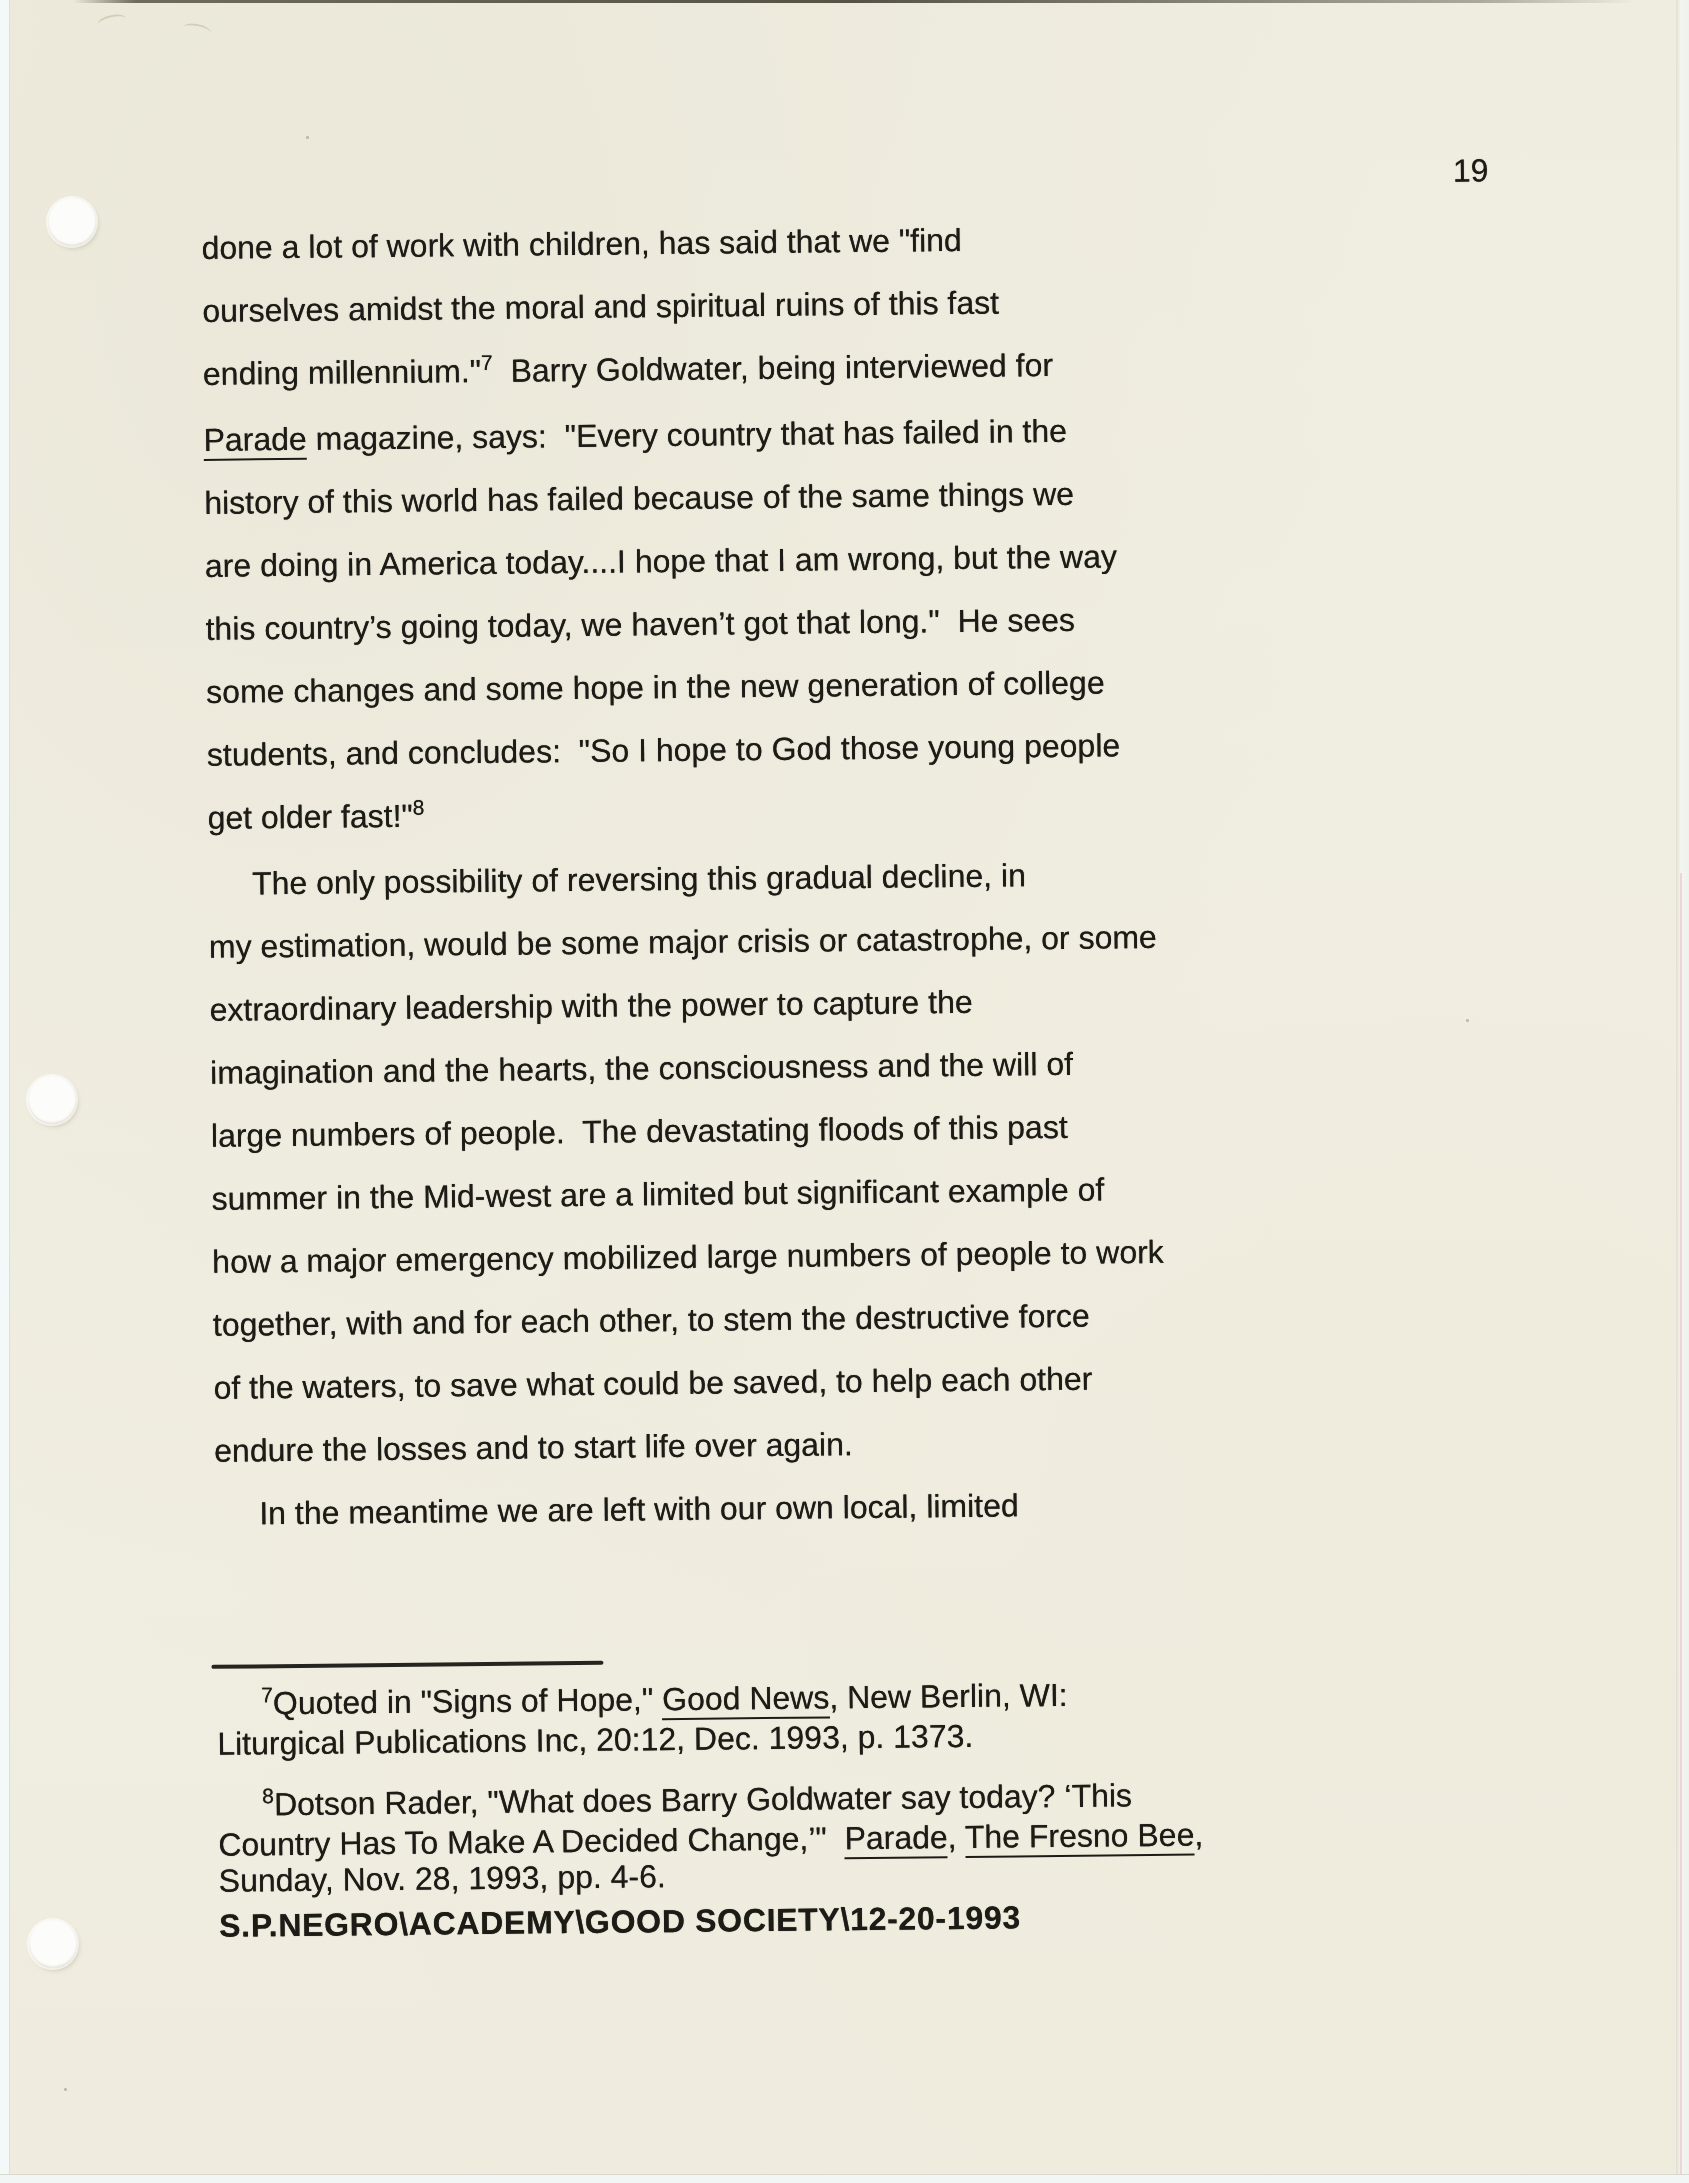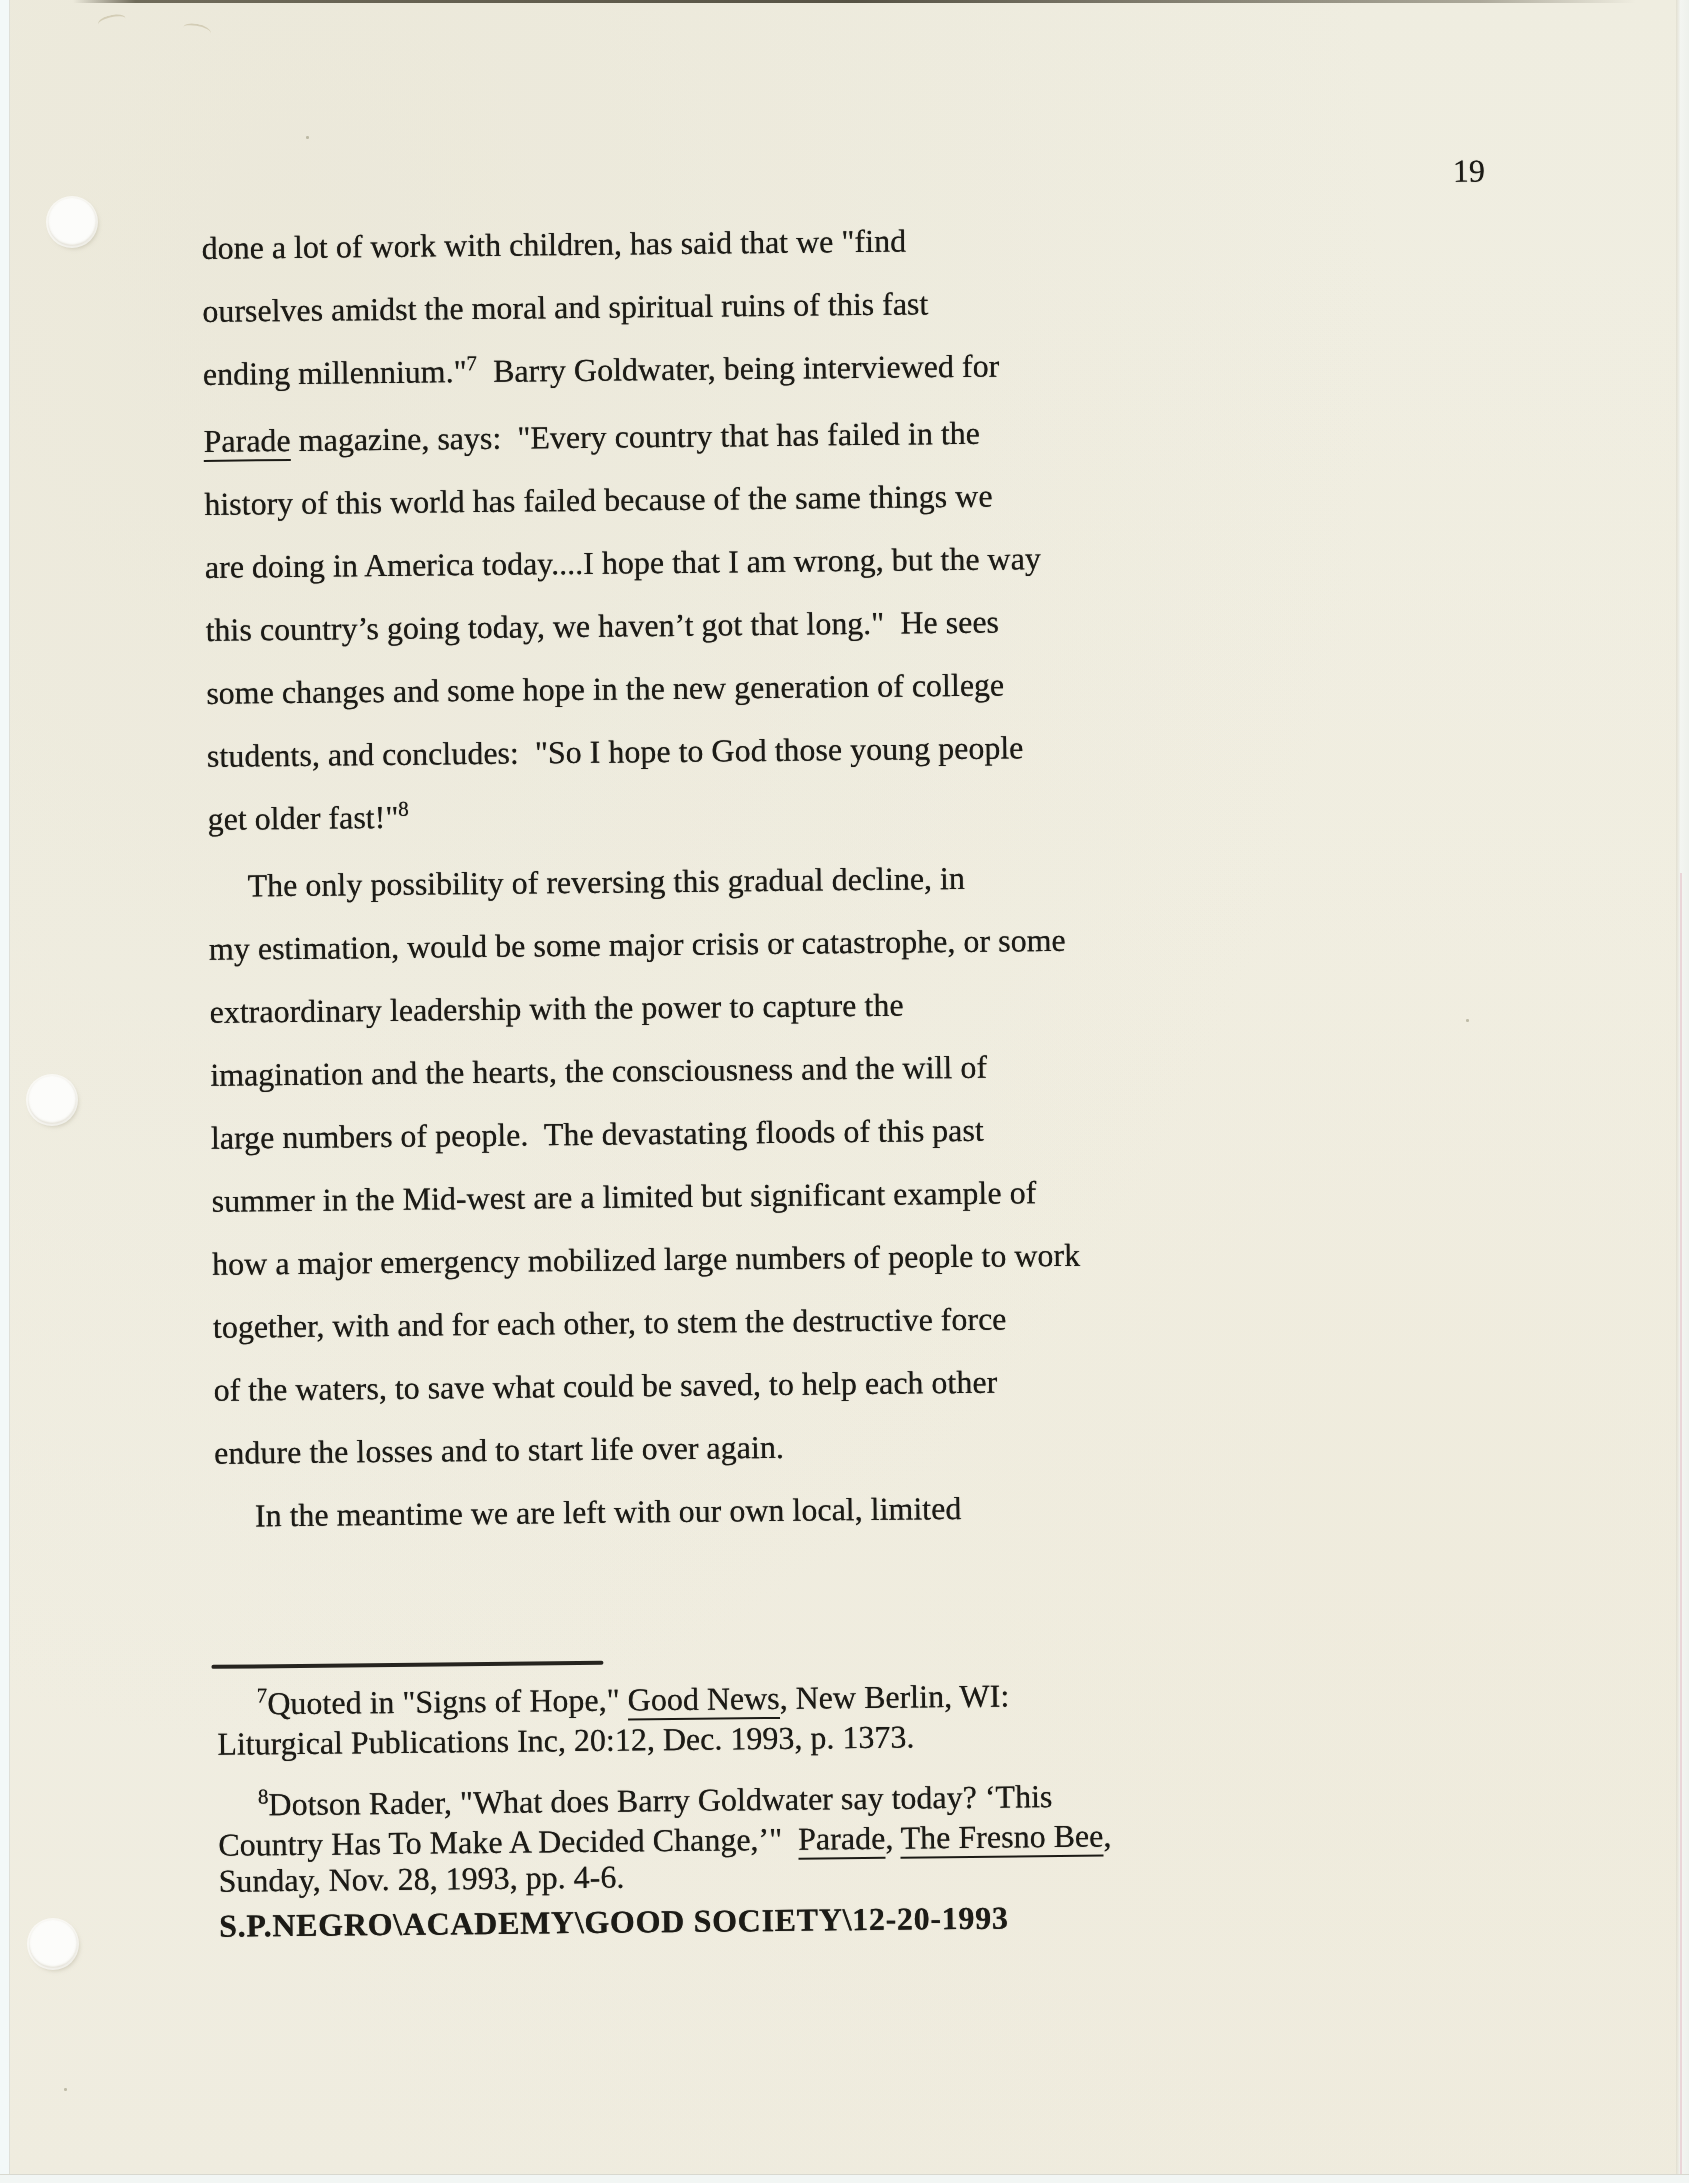--- a/index.html
+++ b/index.html
@@ -4,21 +4,21 @@
 <style>
   html,body{margin:0;padding:0;background:#d8d8d2;}
   .page{
     position:relative;
     width:1689px;height:2183px;
     overflow:hidden;
     background:
       radial-gradient(ellipse at 18% 12%, rgba(232,228,212,0.55), rgba(0,0,0,0) 55%),
       radial-gradient(ellipse at 85% 70%, rgba(238,233,216,0.45), rgba(0,0,0,0) 60%),
       linear-gradient(180deg,#efede0 0%, #f1efe3 45%, #efecdf 100%);
-    font-family:Liberation Serif, serif;
+    font-family:Liberation Sans, sans-serif;
     color:#1c1b16;
   }
   
   .edge-top{position:absolute;top:0;left:73px;width:1563px;height:3.3px;
     background:linear-gradient(90deg,rgba(90,85,68,0) 0%,rgba(90,85,68,.85) 4%,rgba(70,66,52,.9) 50%,rgba(90,85,68,.45) 90%,rgba(90,85,68,0) 100%);}
   .edge-left{position:absolute;top:0;left:0;bottom:0;width:9.3px;background:#f3f8f8;border-right:1.3px solid rgba(205,203,190,.55);}
   .edge-right{position:absolute;top:0;right:0;bottom:0;width:13.2px;background:linear-gradient(90deg,rgba(216,212,196,.55) 0%, #f3f5f1 35%, #eef1ec 100%);}
   .edge-right-pink{position:absolute;top:40%;right:7.3px;bottom:0;width:2px;background:rgba(226,182,192,.5);}
   .edge-bottom{position:absolute;left:0;right:0;bottom:0;height:8px;background:#f2f6f4;border-top:1.3px solid rgba(198,196,182,.6);}
   

